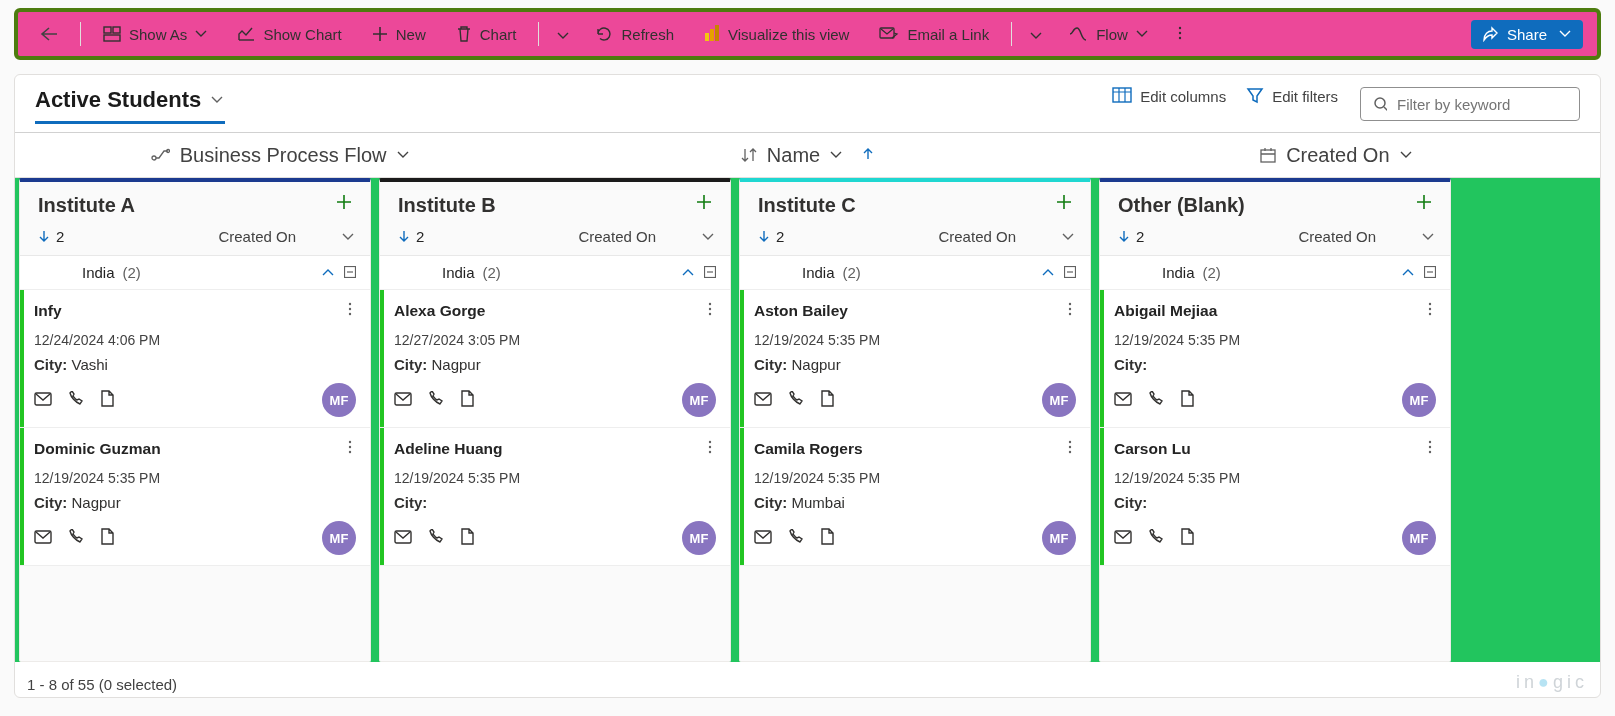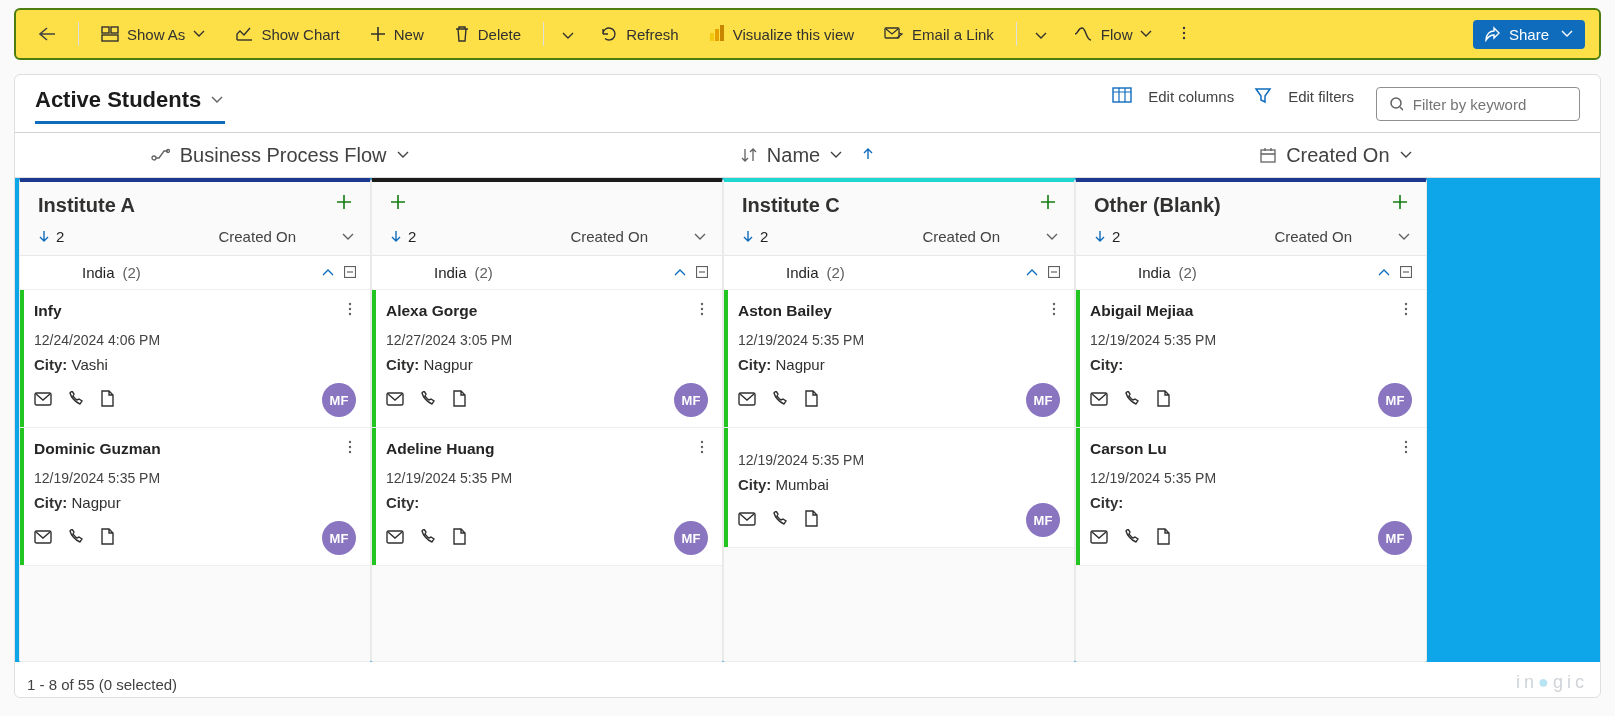--- a/index.html
+++ b/index.html
@@ -8,22 +8,22 @@
     background: #fafafa;
     color: #323130;
     font-size: 14px;
     width: 1615px;
     height: 716px;
     overflow: hidden;
     padding: 8px 14px;
   }
   
   .cmdbar {
-    background: #fde047;
-    border: 2px solid #4d7c0f;
+    background: #ec4899;
+    border: 4px solid #4d7c0f;
     border-radius: 6px;
     height: 52px;
     display: flex;
     align-items: center;
     padding: 0 10px;
     gap: 6px;
     font-size: 15px;
   }
   .cmdbtn {
     display: inline-flex;
@@ -75,36 +75,36 @@
     display: flex;
     align-items: center;
     gap: 10px;
     padding-bottom: 8px;
     border-bottom: 3px solid #0f6cbd;
   }
   .header-spacer { flex: 1; }
   .header-action {
     display: inline-flex;
     align-items: center;
-    gap: 16px;
+    gap: 8px;
     color: #424242;
     font-size: 15px;
     margin-left: 20px;
     cursor: pointer;
   }
   .search-box {
     border: 1px solid #8f8f8f;
     border-radius: 4px;
     height: 34px;
     display: flex;
     align-items: center;
     padding: 0 12px;
     gap: 10px;
     margin-left: 22px;
-    width: 204px;
+    width: 220px;
     color: #616161;
   }
   .search-box input {
     border: none;
     outline: none;
     font-size: 15px;
     width: 100%;
   }
 
   
@@ -126,23 +126,24 @@
   }
   .sort-up-global {
     color: #0f6cbd;
     margin-left: 10px;
   }
 
   
   .kanban {
     flex: 1;
     display: flex;
+    gap: 8px;
     padding: 0 4px;
     overflow: auto;
-    background: #0ea5e9;
+    background: #22c55e;
   }
   .k-col {
     width: 352px;
     flex-shrink: 0;
     background: #fafafa;
     border: 1px solid #edebe9;
     border-top-width: 4px;
     border-radius: 2px;
     display: flex;
     flex-direction: column;
@@ -322,21 +323,21 @@
   <div class="cmdbtn">
     <svg width="16" height="16">
         <use href="#i-plus" stroke="#107c10"></use>
       </svg>
     <span>New</span>
   </div>
   <div class="cmdbtn">
     <svg width="16" height="18">
         <path d="M2 4h12M5 4V2h6v2M4 4l1 12h6l1-12" fill="none" stroke="#323130" stroke-width="1.4"></path>
       </svg>
-    <span>Delete</span>
+    <span>Chart</span>
   </div>
   <div class="sep"></div>
   <div class="chev-wrap">
     <svg width="12" height="8">
         <use href="#i-chev-down"></use>
       </svg>
   </div>
   <div class="cmdbtn">
     <svg width="18" height="18">
         <path d="M3 9a6 6 0 1 1 2 4.5M3 9V4M3 9h5" fill="none" stroke="#323130" stroke-width="1.4"></path>
@@ -536,20 +537,21 @@
         <span class="icn"><svg width="16" height="18">
                 <use href="#i-doc"></use>
               </svg></span>
         <span class="fill"></span>
         <span class="avatar">MF</span>
       </div>
     </div>
   </div>
       <div class="k-col" style="border-top-color: rgb(27, 27, 27);">
     <div class="k-col-head">
+      <div class="k-col-title">Institute B</div>
       <div class="k-col-add"><svg width="18" height="18">
               <use href="#i-plus" stroke="#107c10"></use>
             </svg></div>
     </div>
     <div class="k-col-sort">
       <span class="sortnum">
             <svg width="12" height="14">
               <use href="#i-arrow-down"></use>
             </svg>
             <span style="color:#242424">2</span>
@@ -670,20 +672,26 @@
                 <use href="#i-phone"></use>
               </svg></span>
         <span class="icn"><svg width="16" height="18">
                 <use href="#i-doc"></use>
               </svg></span>
         <span class="fill"></span>
         <span class="avatar">MF</span>
       </div>
     </div>
     <div class="card">
+      <div class="card-top">
+        <div class="card-name">Camila Rogers</div>
+        <div class="card-more"><svg width="4" height="14">
+                <use href="#i-more-v"></use>
+              </svg></div>
+      </div>
       <div class="card-date">12/19/2024 5:35 PM</div>
       <div class="card-city"><span class="lbl">City:</span> Mumbai</div>
       <div class="card-foot">
         <span class="icn"><svg width="18" height="16">
                 <use href="#i-mail"></use>
               </svg></span>
         <span class="icn"><svg width="18" height="16">
                 <use href="#i-phone"></use>
               </svg></span>
         <span class="icn"><svg width="16" height="18">

